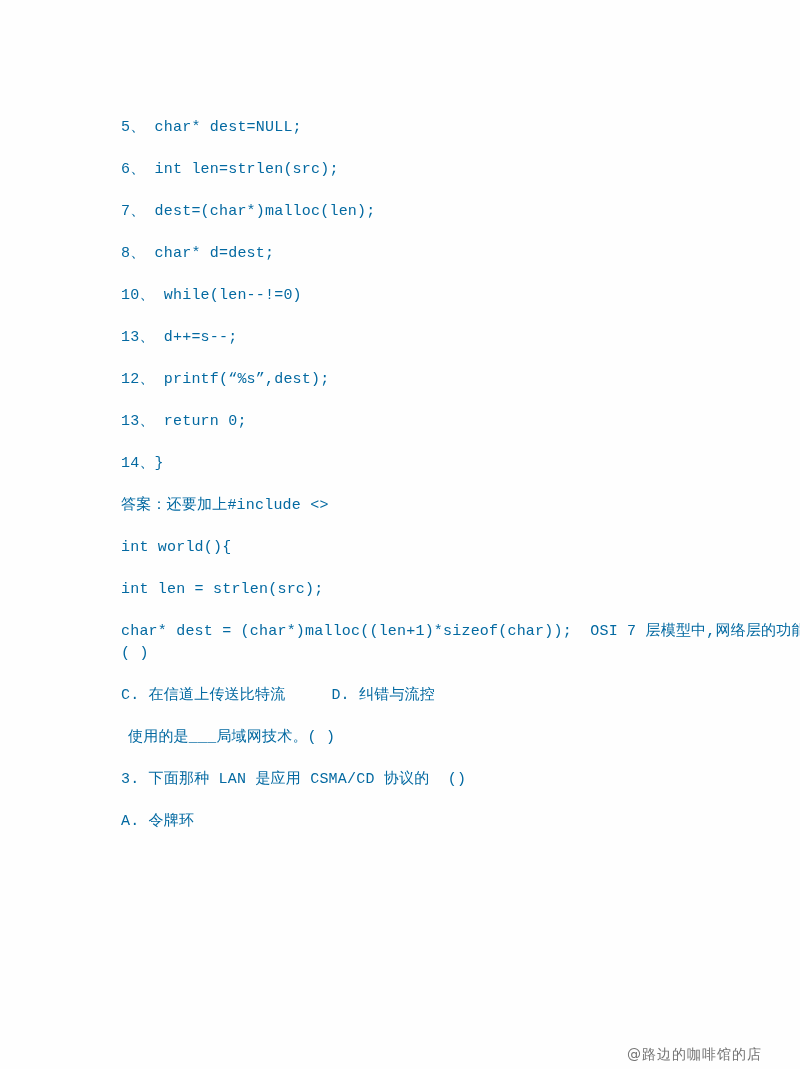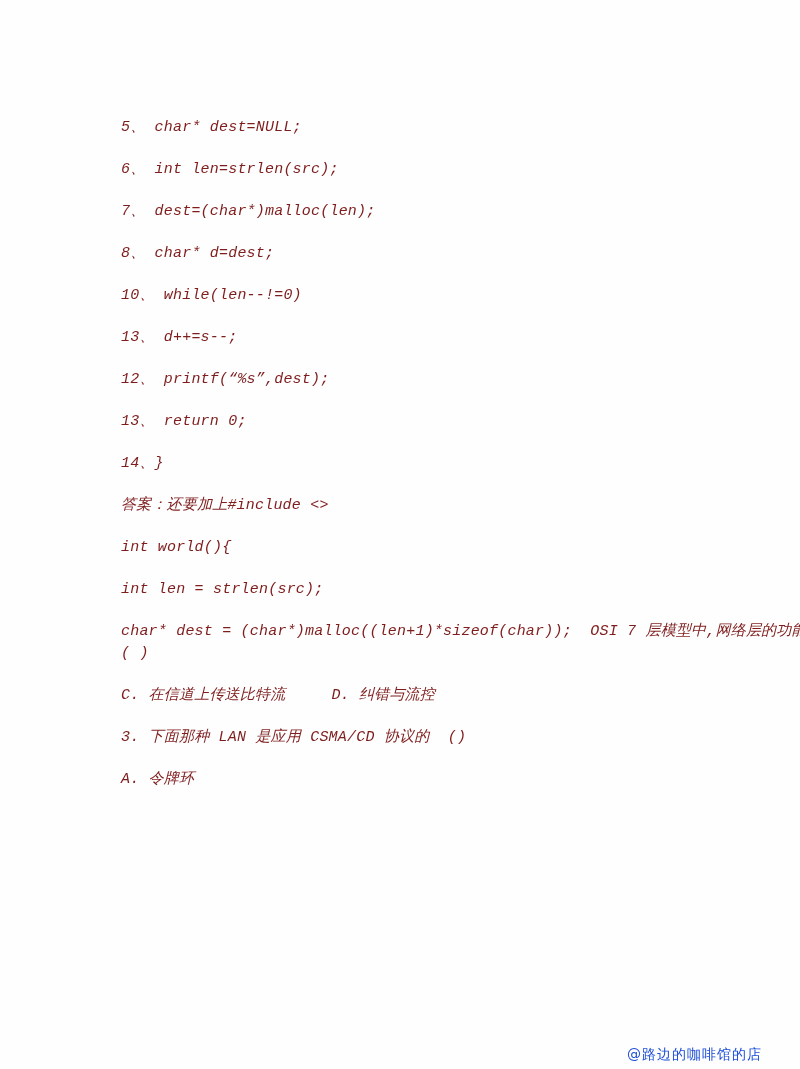--- a/index.html
+++ b/index.html
@@ -13,42 +13,41 @@
     position: relative;
     overflow: hidden;
     font-family: "Liberation Mono", "DejaVu Sans Mono", monospace;
   }
   .doc-content {
     position: absolute;
     left: 121px;
     top: 118px;
     width: 680px;
     font-size: 15px;
-    color: #7f1d1d;
-    font-style: italic;
+    color: #0369a1;
   }
   .line {
     min-height: 20px;
     line-height: 20px;
     margin: 0 0 22px 0;
     white-space: pre;
     letter-spacing: 0.2px;
   }
   .line.cont {
     margin-top: -20px; 
   }
   .line.indent {
     padding-left: 7px;
   }
   .watermark {
     position: absolute;
     right: 38px;
     bottom: 5px;
     font-size: 14px;
-    color: #1d4ed8;
+    color: #737373;
     font-family: "DejaVu Sans", "Liberation Sans", sans-serif;
     letter-spacing: 1px;
   }
 </style>
 </head>
 <body>
 
 <div class="doc-page">
   <div class="doc-content" id="doc-content">
       <div class="line">5、 char* dest=NULL;</div>
@@ -59,17 +58,18 @@
       <div class="line">13、 d++=s--;</div>
       <div class="line">12、 printf(“%s”,dest);</div>
       <div class="line">13、 return 0;</div>
       <div class="line">14、}</div>
       <div class="line">答案：还要加上#include &lt;&gt;</div>
       <div class="line">int world(){</div>
       <div class="line">int len = strlen(src);</div>
       <div class="line">char* dest = (char*)malloc((len+1)*sizeof(char));  OSI 7 层模型中,网络层的功能有</div>
       <div class="line cont">( )</div>
       <div class="line">C. 在信道上传送比特流     D. 纠错与流控</div>
+      <div class="line indent">使用的是___局域网技术。( )</div>
       <div class="line">3. 下面那种 LAN 是应用 CSMA/CD 协议的  ()</div>
       <div class="line">A. 令牌环</div>
     </div>
   <div class="watermark">@路边的咖啡馆的店</div>
 </div>
 
 </body></html>

